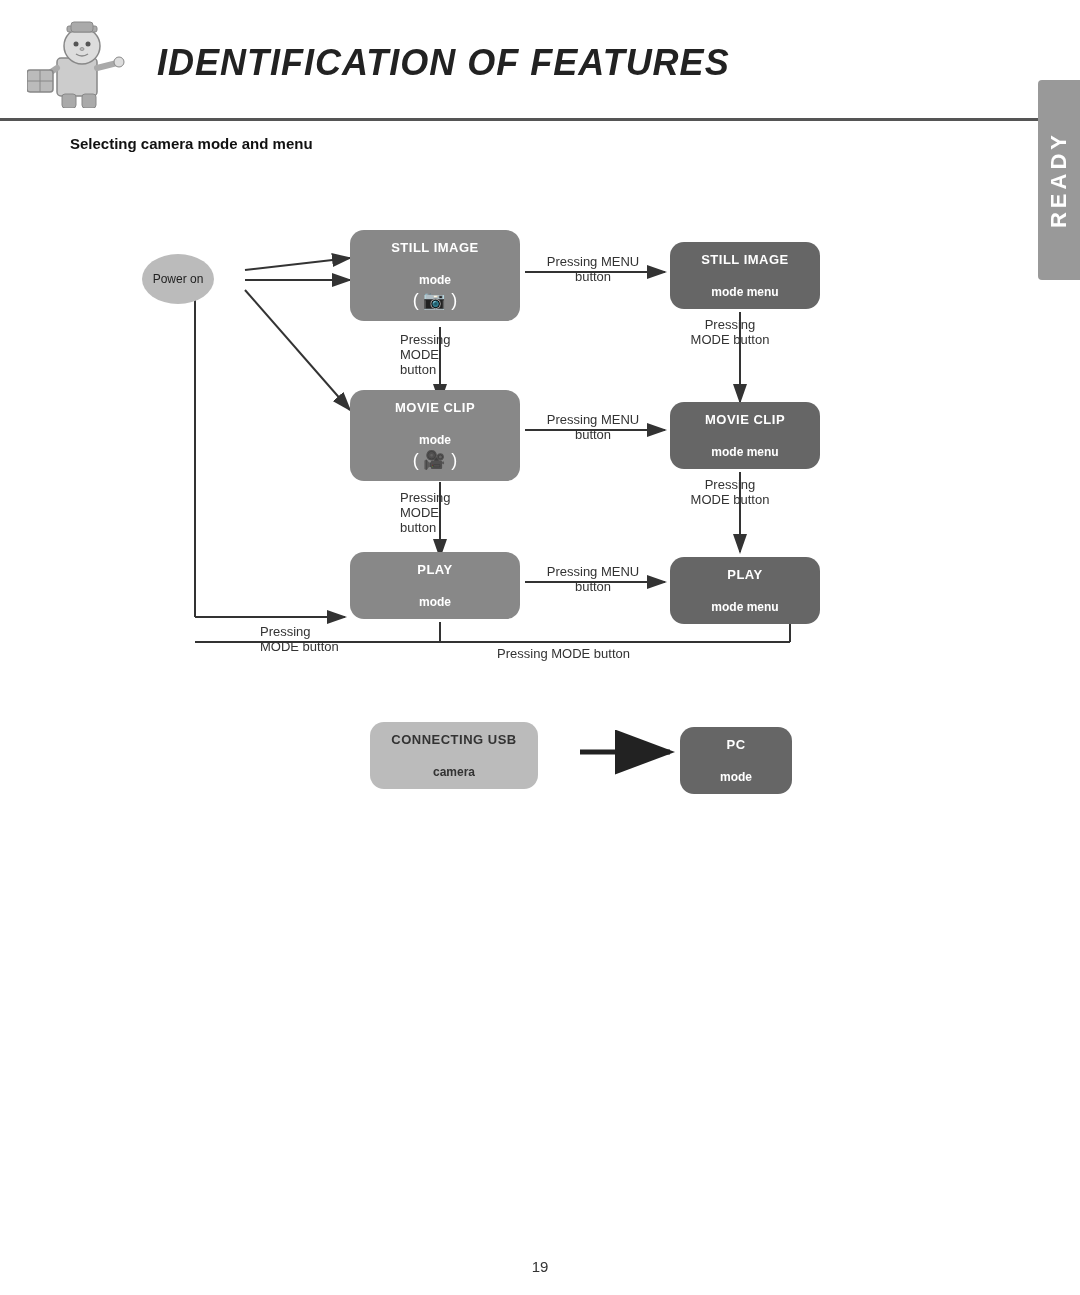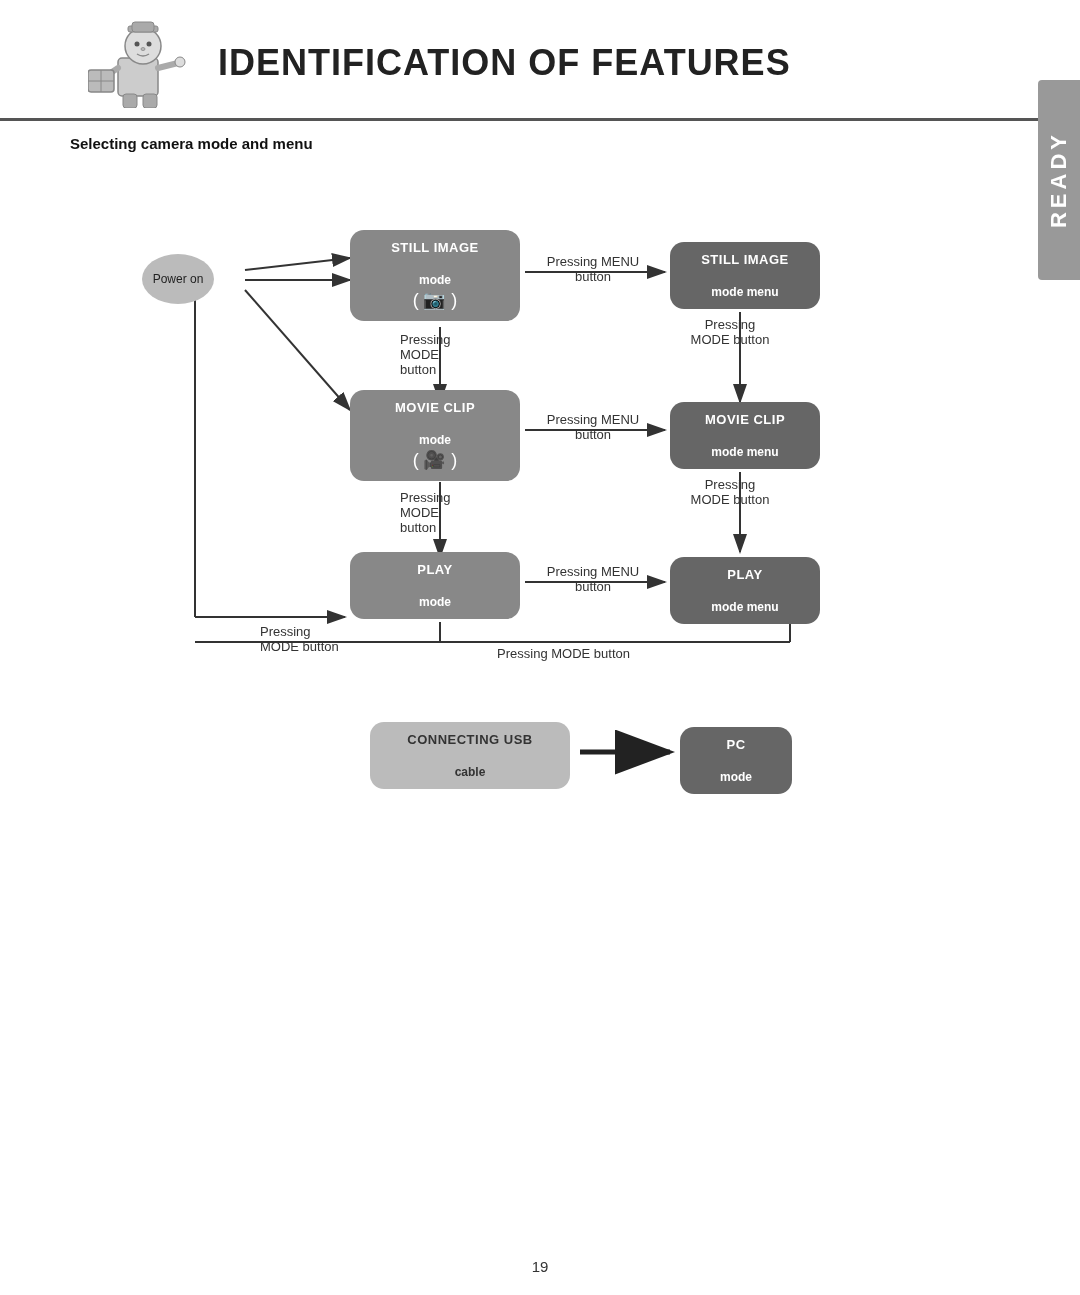--- a/index.html
+++ b/index.html
@@ -32,23 +32,24 @@
       writing-mode: vertical-rl;
       text-orientation: mixed;
       transform: rotate(180deg);
       letter-spacing: 4px;
     }
 
     
     .header {
       display: flex;
       align-items: center;
-      padding: 18px 60px 0 88px;
+      padding: 18px 60px 0 27px;
       border-bottom: 3px solid #555;
       padding-bottom: 10px;
+      font-style: italic;
     }
     .header-mascot {
       width: 110px;
       height: 90px;
       margin-right: 20px;
       flex-shrink: 0;
     }
     .header-title {
       font-size: 36px;
       font-weight: 900;
@@ -273,23 +274,23 @@
     <div class="mode-box" style="left:260px; top:390px; width:170px;">
       <div class="box-title">PLAY</div>
       <div class="box-sub">mode</div>
     </div>
 
     <div class="mode-box menu-box" style="left:580px; top:395px; width:150px;">
       <div class="box-title">PLAY</div>
       <div class="box-sub">mode menu</div>
     </div>
 
-    <div class="mode-box" style="left:280px; top:560px; width:200px; background:#bbb; color:#333;">
+    <div class="mode-box" style="left:280px; top:560px; width:168px; background:#bbb; color:#333;">
       <div class="box-title">Connecting USB</div>
-      <div class="box-sub">cable</div>
+      <div class="box-sub">camera</div>
     </div>
 
     <div class="mode-box menu-box" style="left:590px; top:565px; width:112px;">
       <div class="box-title">PC</div>
       <div class="box-sub">mode</div>
     </div>
 
     <div class="arrow-label" style="left:438px; top:92px; width:130px;">
       <span>Pressing MENU button</span>
     </div>

